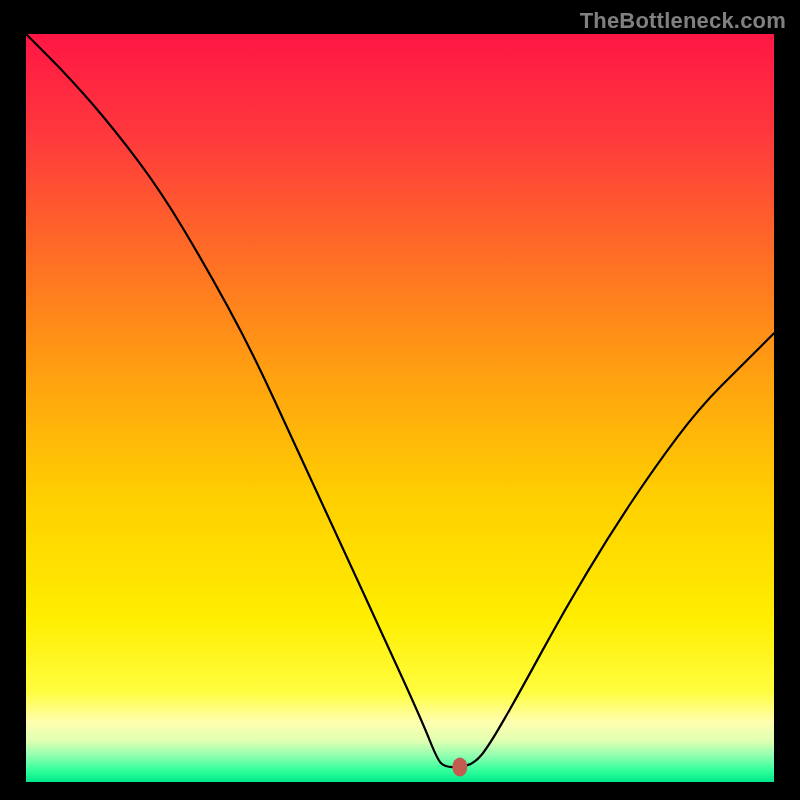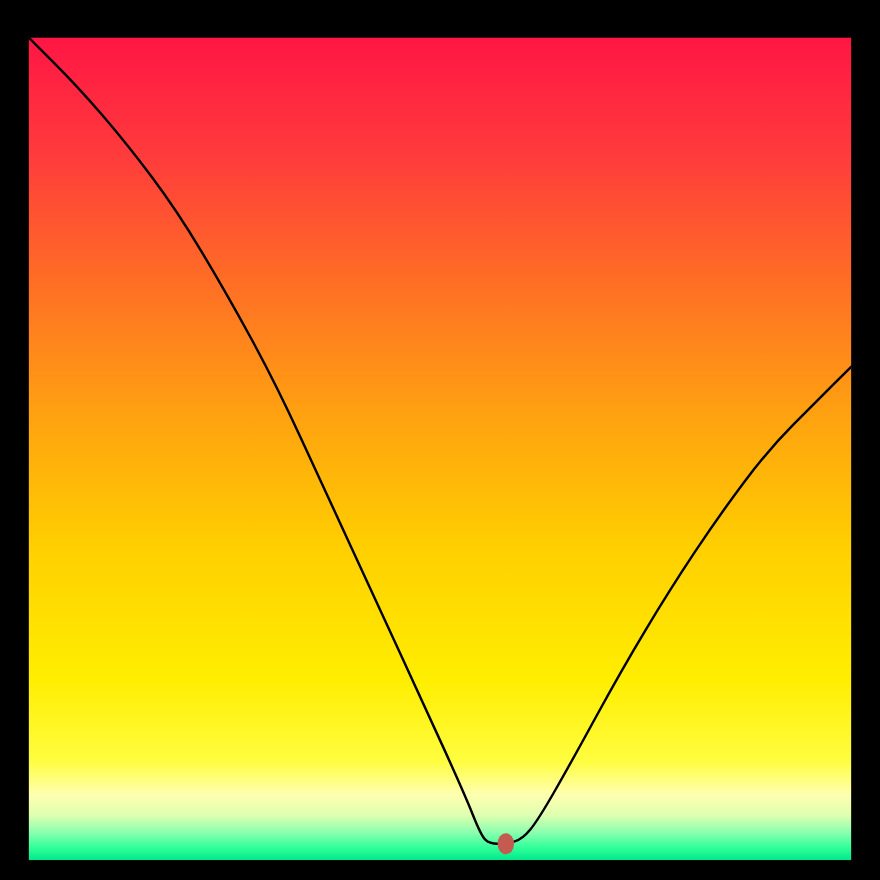--- a/index.html
+++ b/index.html
@@ -35,20 +35,21 @@
     height: 748px;
   }
   .plot svg {
     display: block;
   }
 </style>
 </head>
 <body>
 
 <div class="container">
+  <div class="watermark">TheBottleneck.com</div>
   <div class="plot">
     <svg id="plot-svg" width="748" height="748" viewBox="0 0 748 748">
       <defs>
         <linearGradient id="bg-grad" x1="0" y1="0" x2="0" y2="1">
           <stop offset="0%" stop-color="#ff1644"></stop>
           <stop offset="14%" stop-color="#ff3a3c"></stop>
           <stop offset="30%" stop-color="#ff6f25"></stop>
           <stop offset="46%" stop-color="#ffa210"></stop>
           <stop offset="62%" stop-color="#ffcf00"></stop>
           <stop offset="78%" stop-color="#ffee00"></stop>

